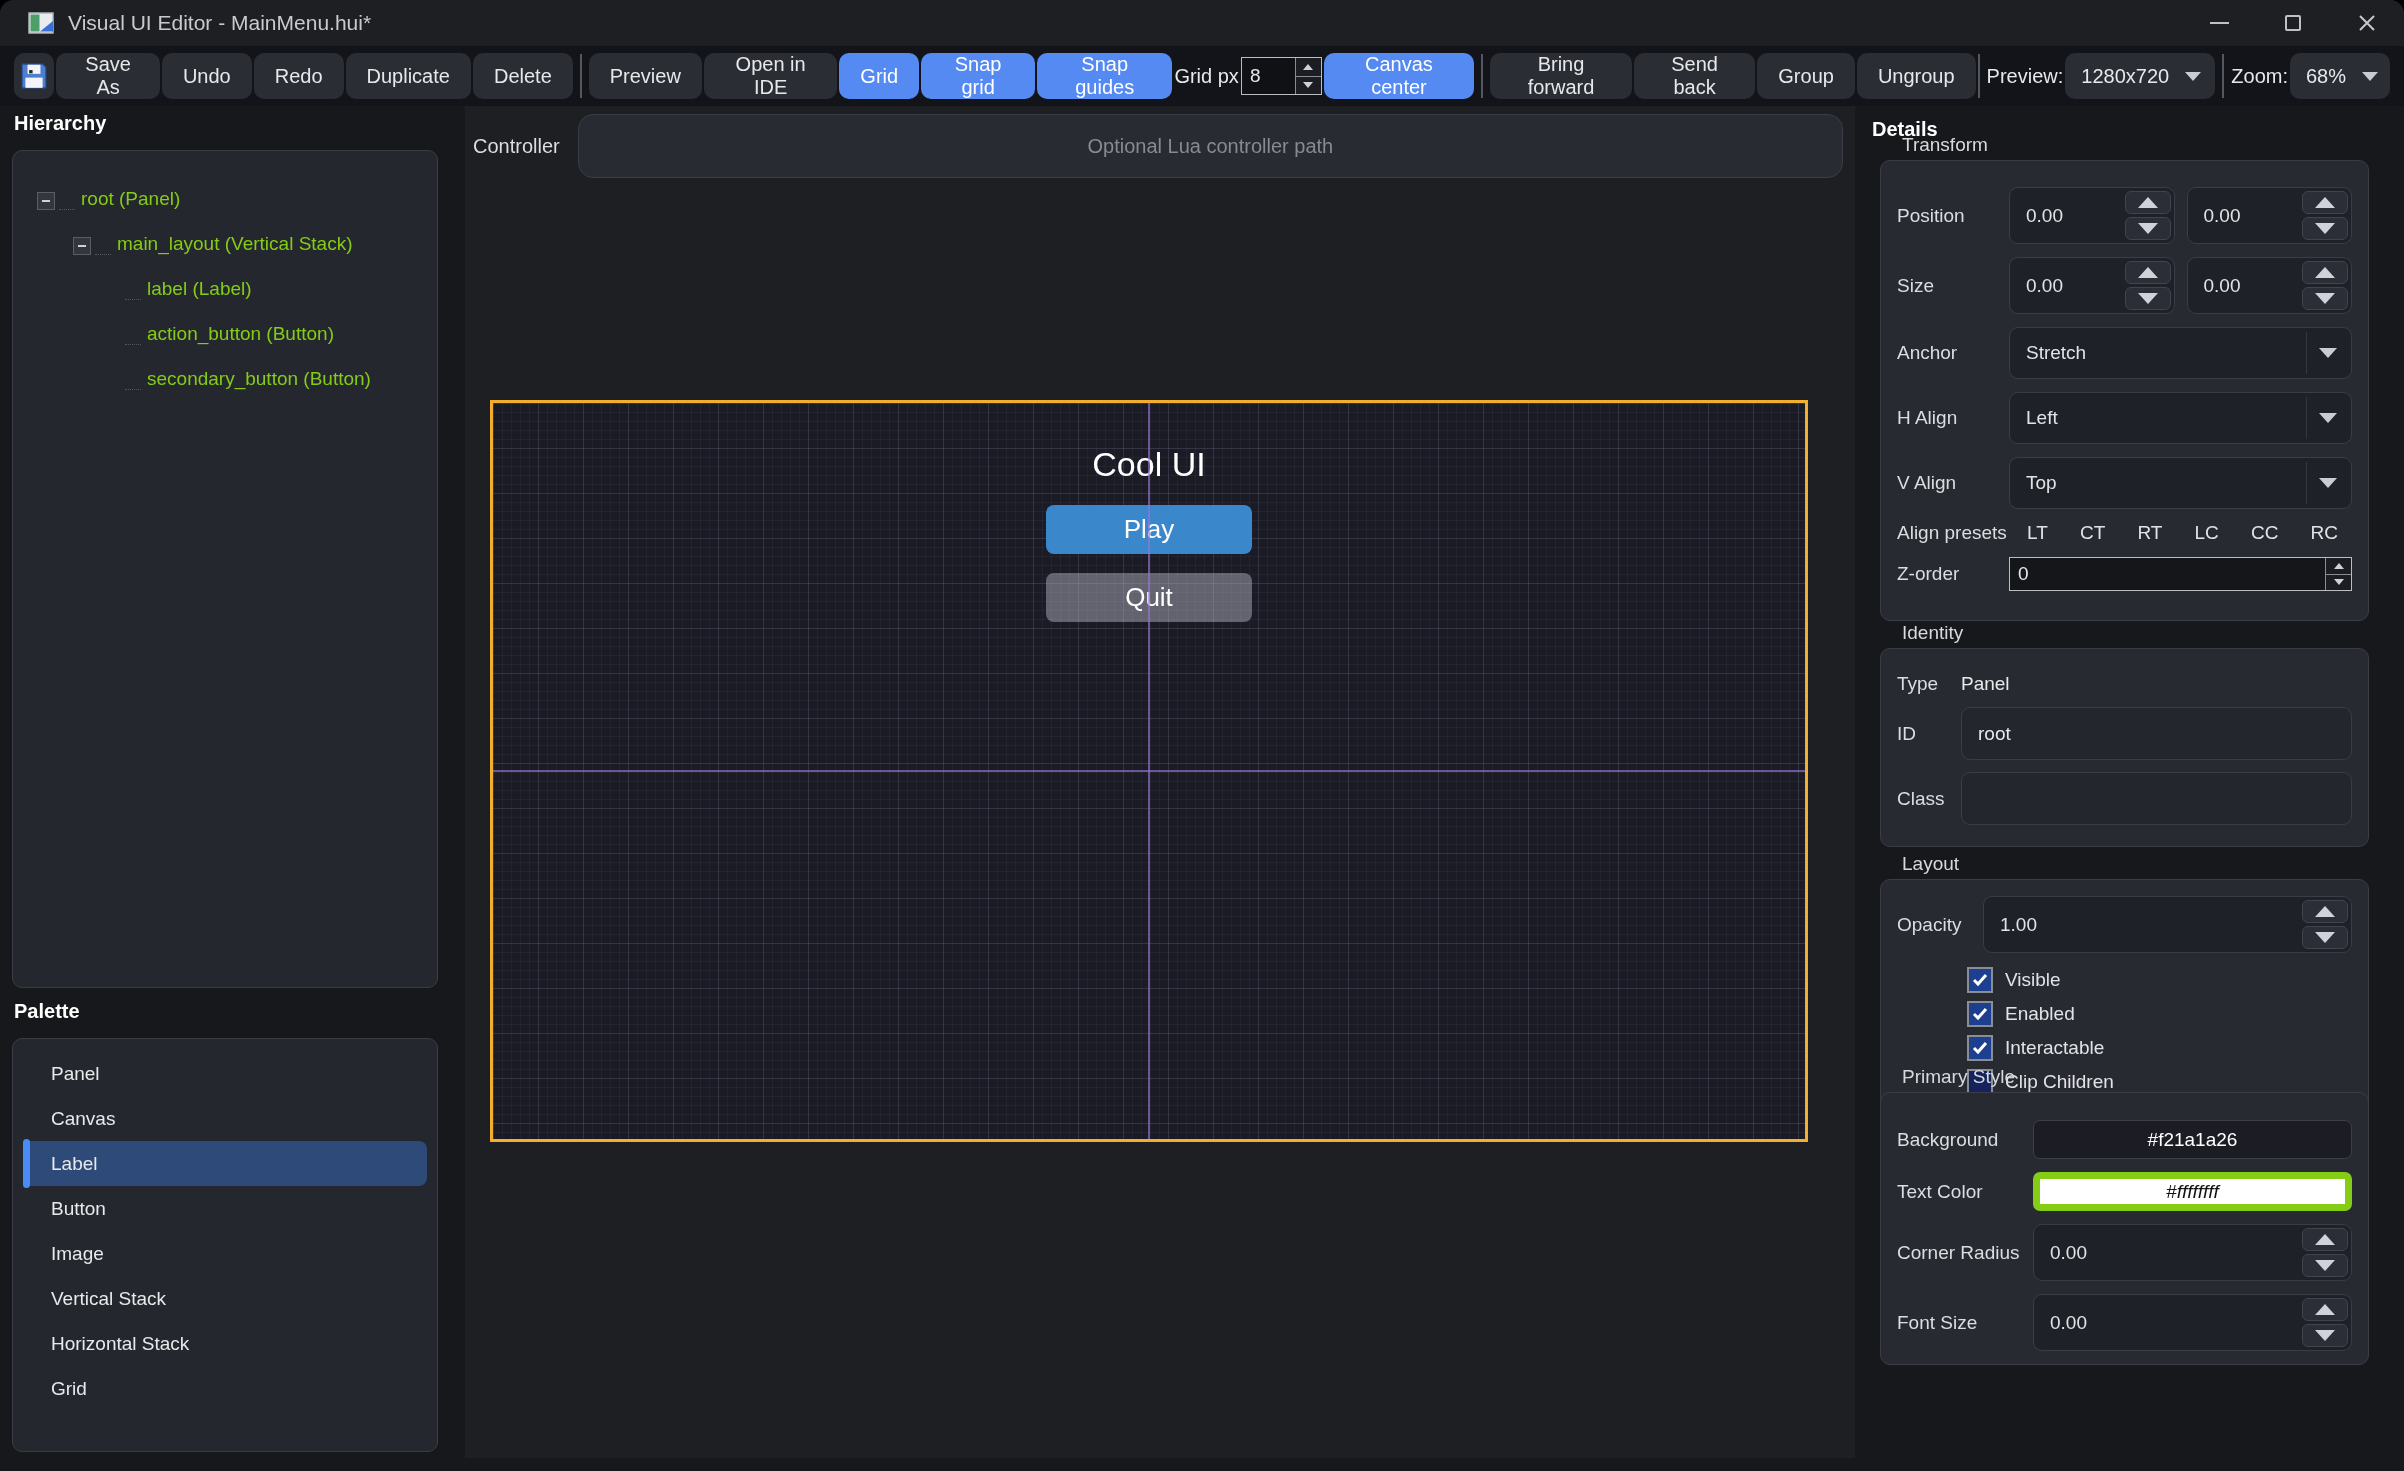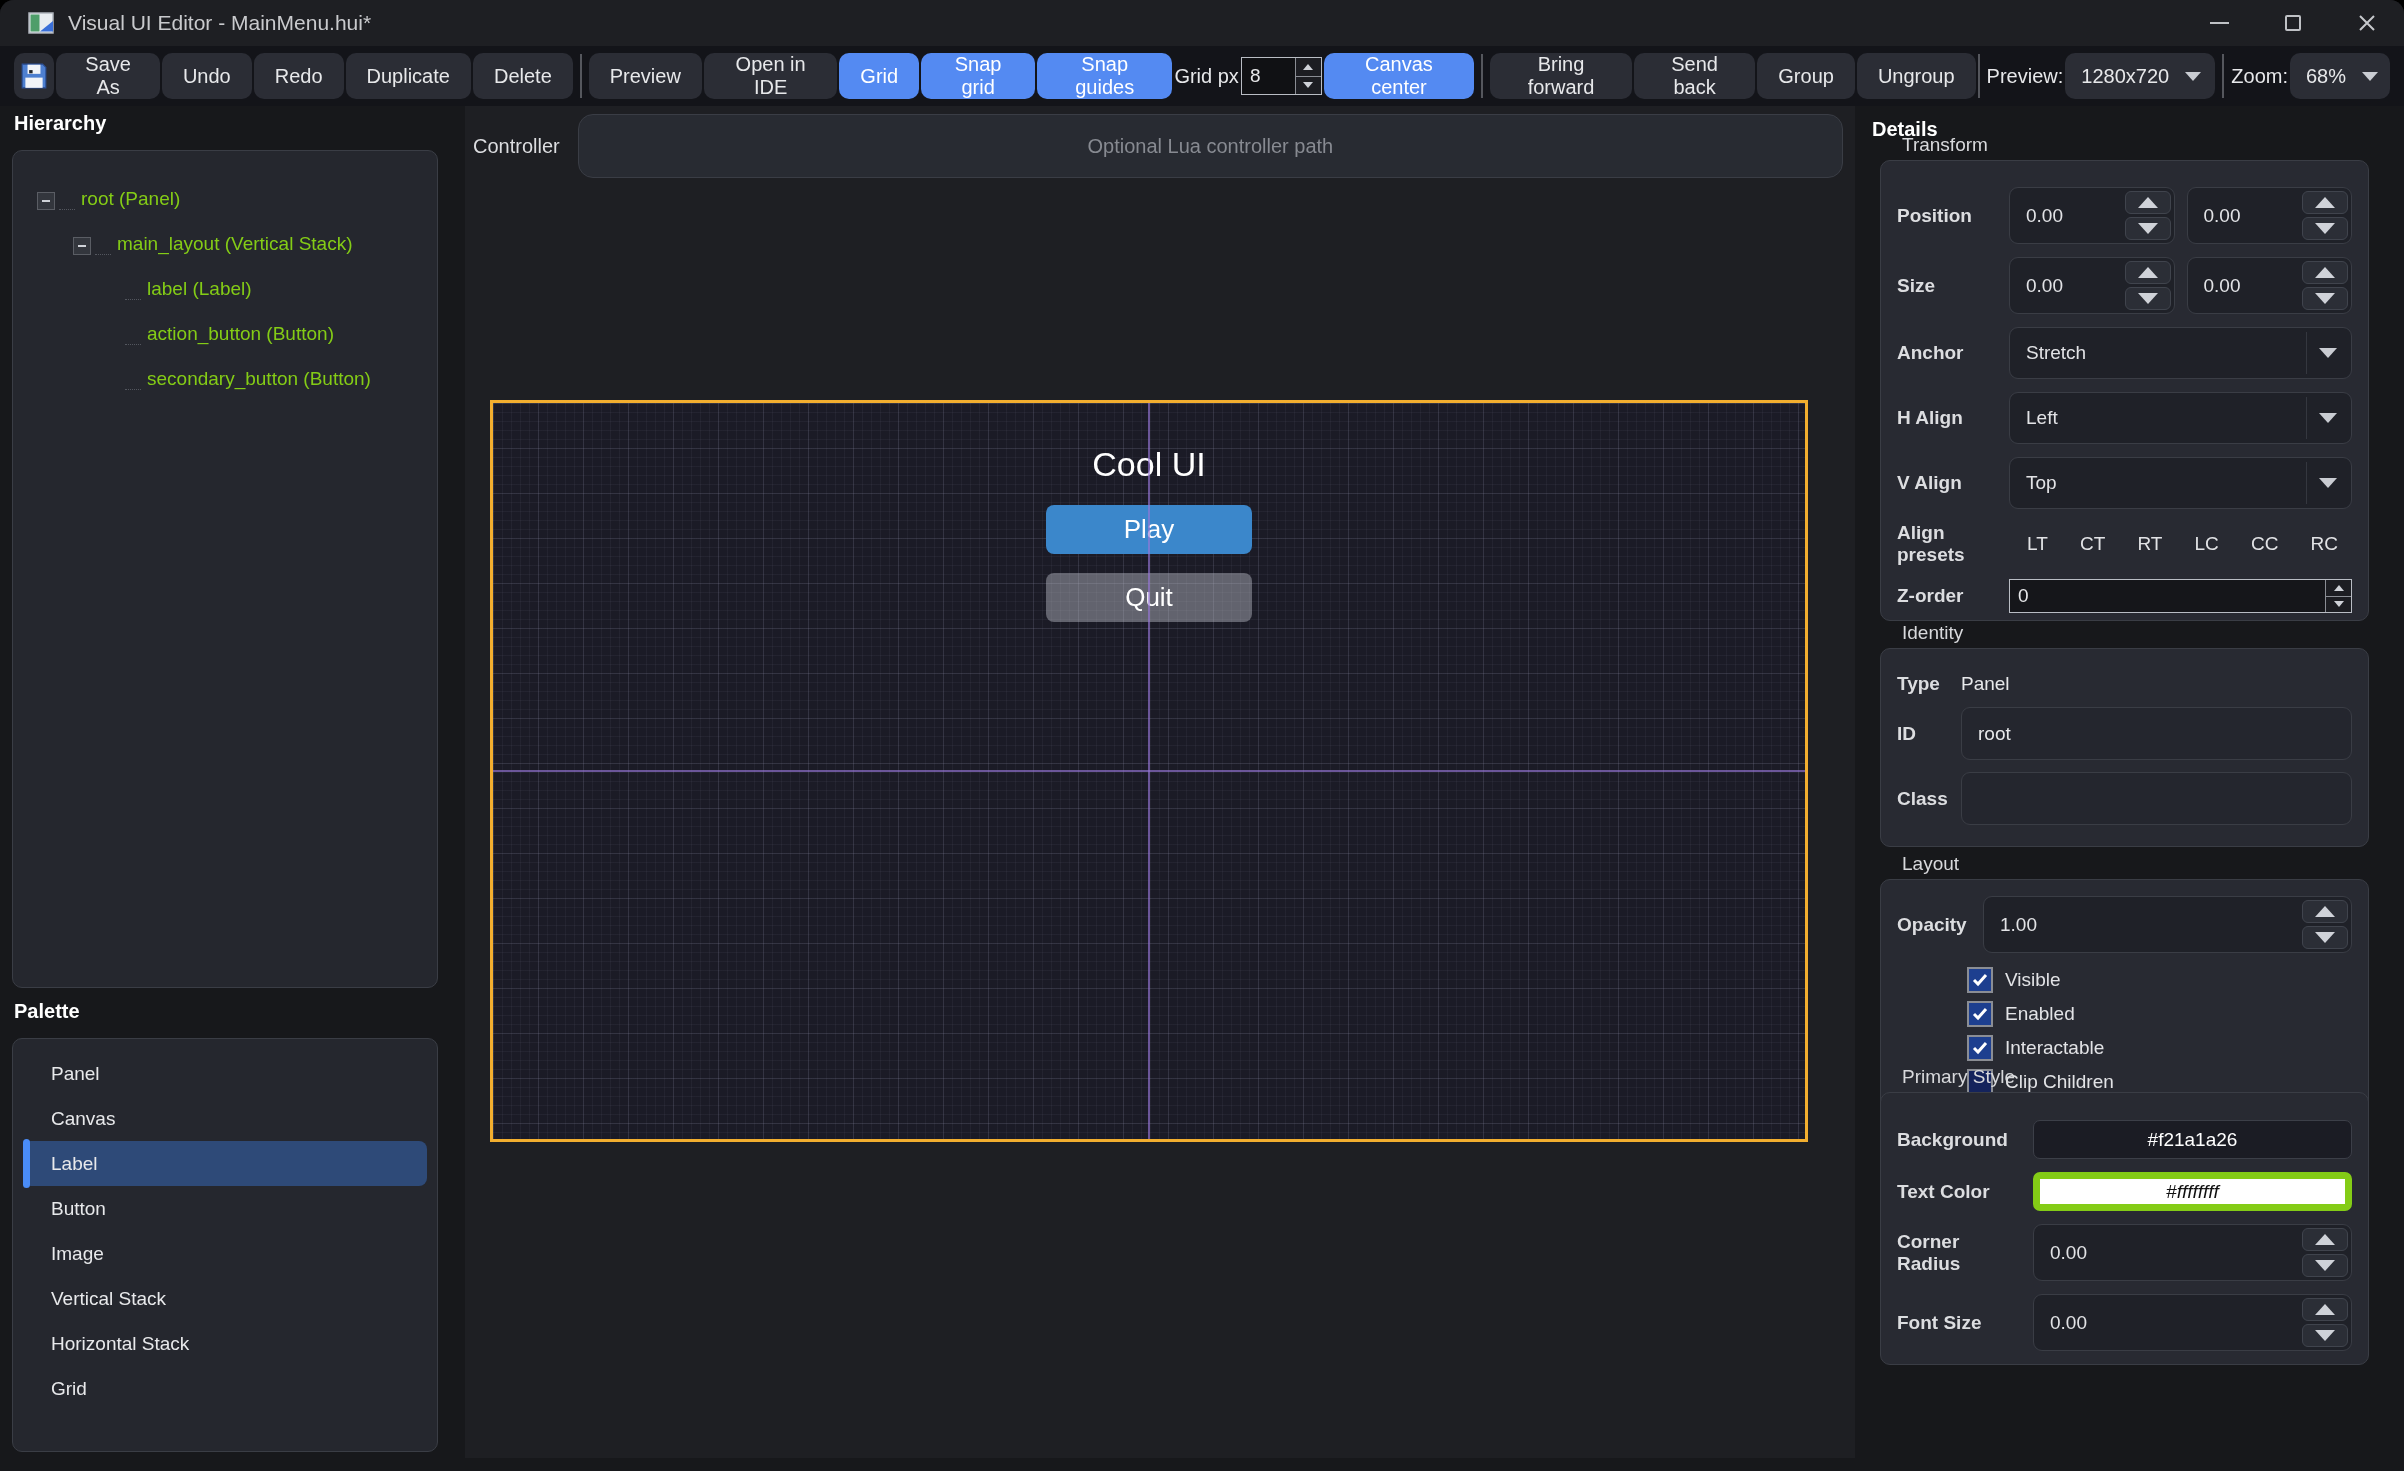--- a/index.html
+++ b/index.html
@@ -75,21 +75,21 @@
   .details-col{position:absolute;left:1866px;top:0;width:538px;height:1471px;}
   .details-heading{position:absolute;left:6px;top:118px;color:#fff;font-size:20px;font-weight:bold;}
   .fieldset{position:absolute;left:14px;width:489px;}
   .legend{color:#d8d9dc;font-size:19px;padding-left:22px;margin-bottom:4px;}
   .fbox{background:#282a32;border:1px solid #3a3d45;border-radius:10px;display:flex;flex-direction:column;}
   .fs-transform{top:134px;} .fs-transform .fbox{height:461px;padding:26px 16px 18px;gap:13px;}
   .fs-identity{top:622px;}  .fs-identity .fbox{height:199px;padding:24px 16px 16px;gap:12px;}
   .fs-layout{top:853px;}    .fs-layout .fbox{height:243px;padding:16px 16px 16px;gap:8px;}
   .fs-primary{top:1066px;}  .fs-primary .fbox{height:273px;padding:27px 16px 16px;gap:13px;}
   .drow{display:flex;align-items:center;gap:12px;}
-  .dlabel{color:#dcdde0;font-size:19px;flex:none;font-weight:bold;}
+  .dlabel{color:#dcdde0;font-size:19px;flex:none;}
   .lab-t{width:100px;} .lab-i{width:52px;} .lab-l{width:74px;} .lab-p{width:124px;}
   .dvalue{color:#e8e9eb;font-size:19px;}
   .spin{position:relative;flex:1;height:57px;background:#1f2128;border:1px solid #3a3d45;border-radius:9px;display:flex;align-items:center;padding-left:16px;color:#e2e3e6;font-size:19px;}
   .spin-arrows{position:absolute;right:3px;top:3px;bottom:3px;width:46px;display:flex;flex-direction:column;gap:3px;}
   .spin-btn{flex:1;background:#2b2e36;border:1px solid #40444d;border-radius:6px;display:flex;align-items:center;justify-content:center;}
   .tri-up{width:0;height:0;border-left:10px solid transparent;border-right:10px solid transparent;border-bottom:11px solid #cfd2d8;}
   .tri-dn{width:0;height:0;border-left:10px solid transparent;border-right:10px solid transparent;border-top:11px solid #cfd2d8;}
   .combo{position:relative;flex:1;height:52px;background:#1f2128;border:1px solid #3a3d45;border-radius:9px;display:flex;align-items:center;padding-left:16px;color:#e2e3e6;font-size:19px;}
   .combo .tri-dn-s{position:absolute;right:14px;width:0;height:0;border-left:9px solid transparent;border-right:9px solid transparent;border-top:10px solid #c9ccd2;}
   .combo::after{content:"";position:absolute;right:44px;top:4px;bottom:4px;width:1px;background:#34373f;}

